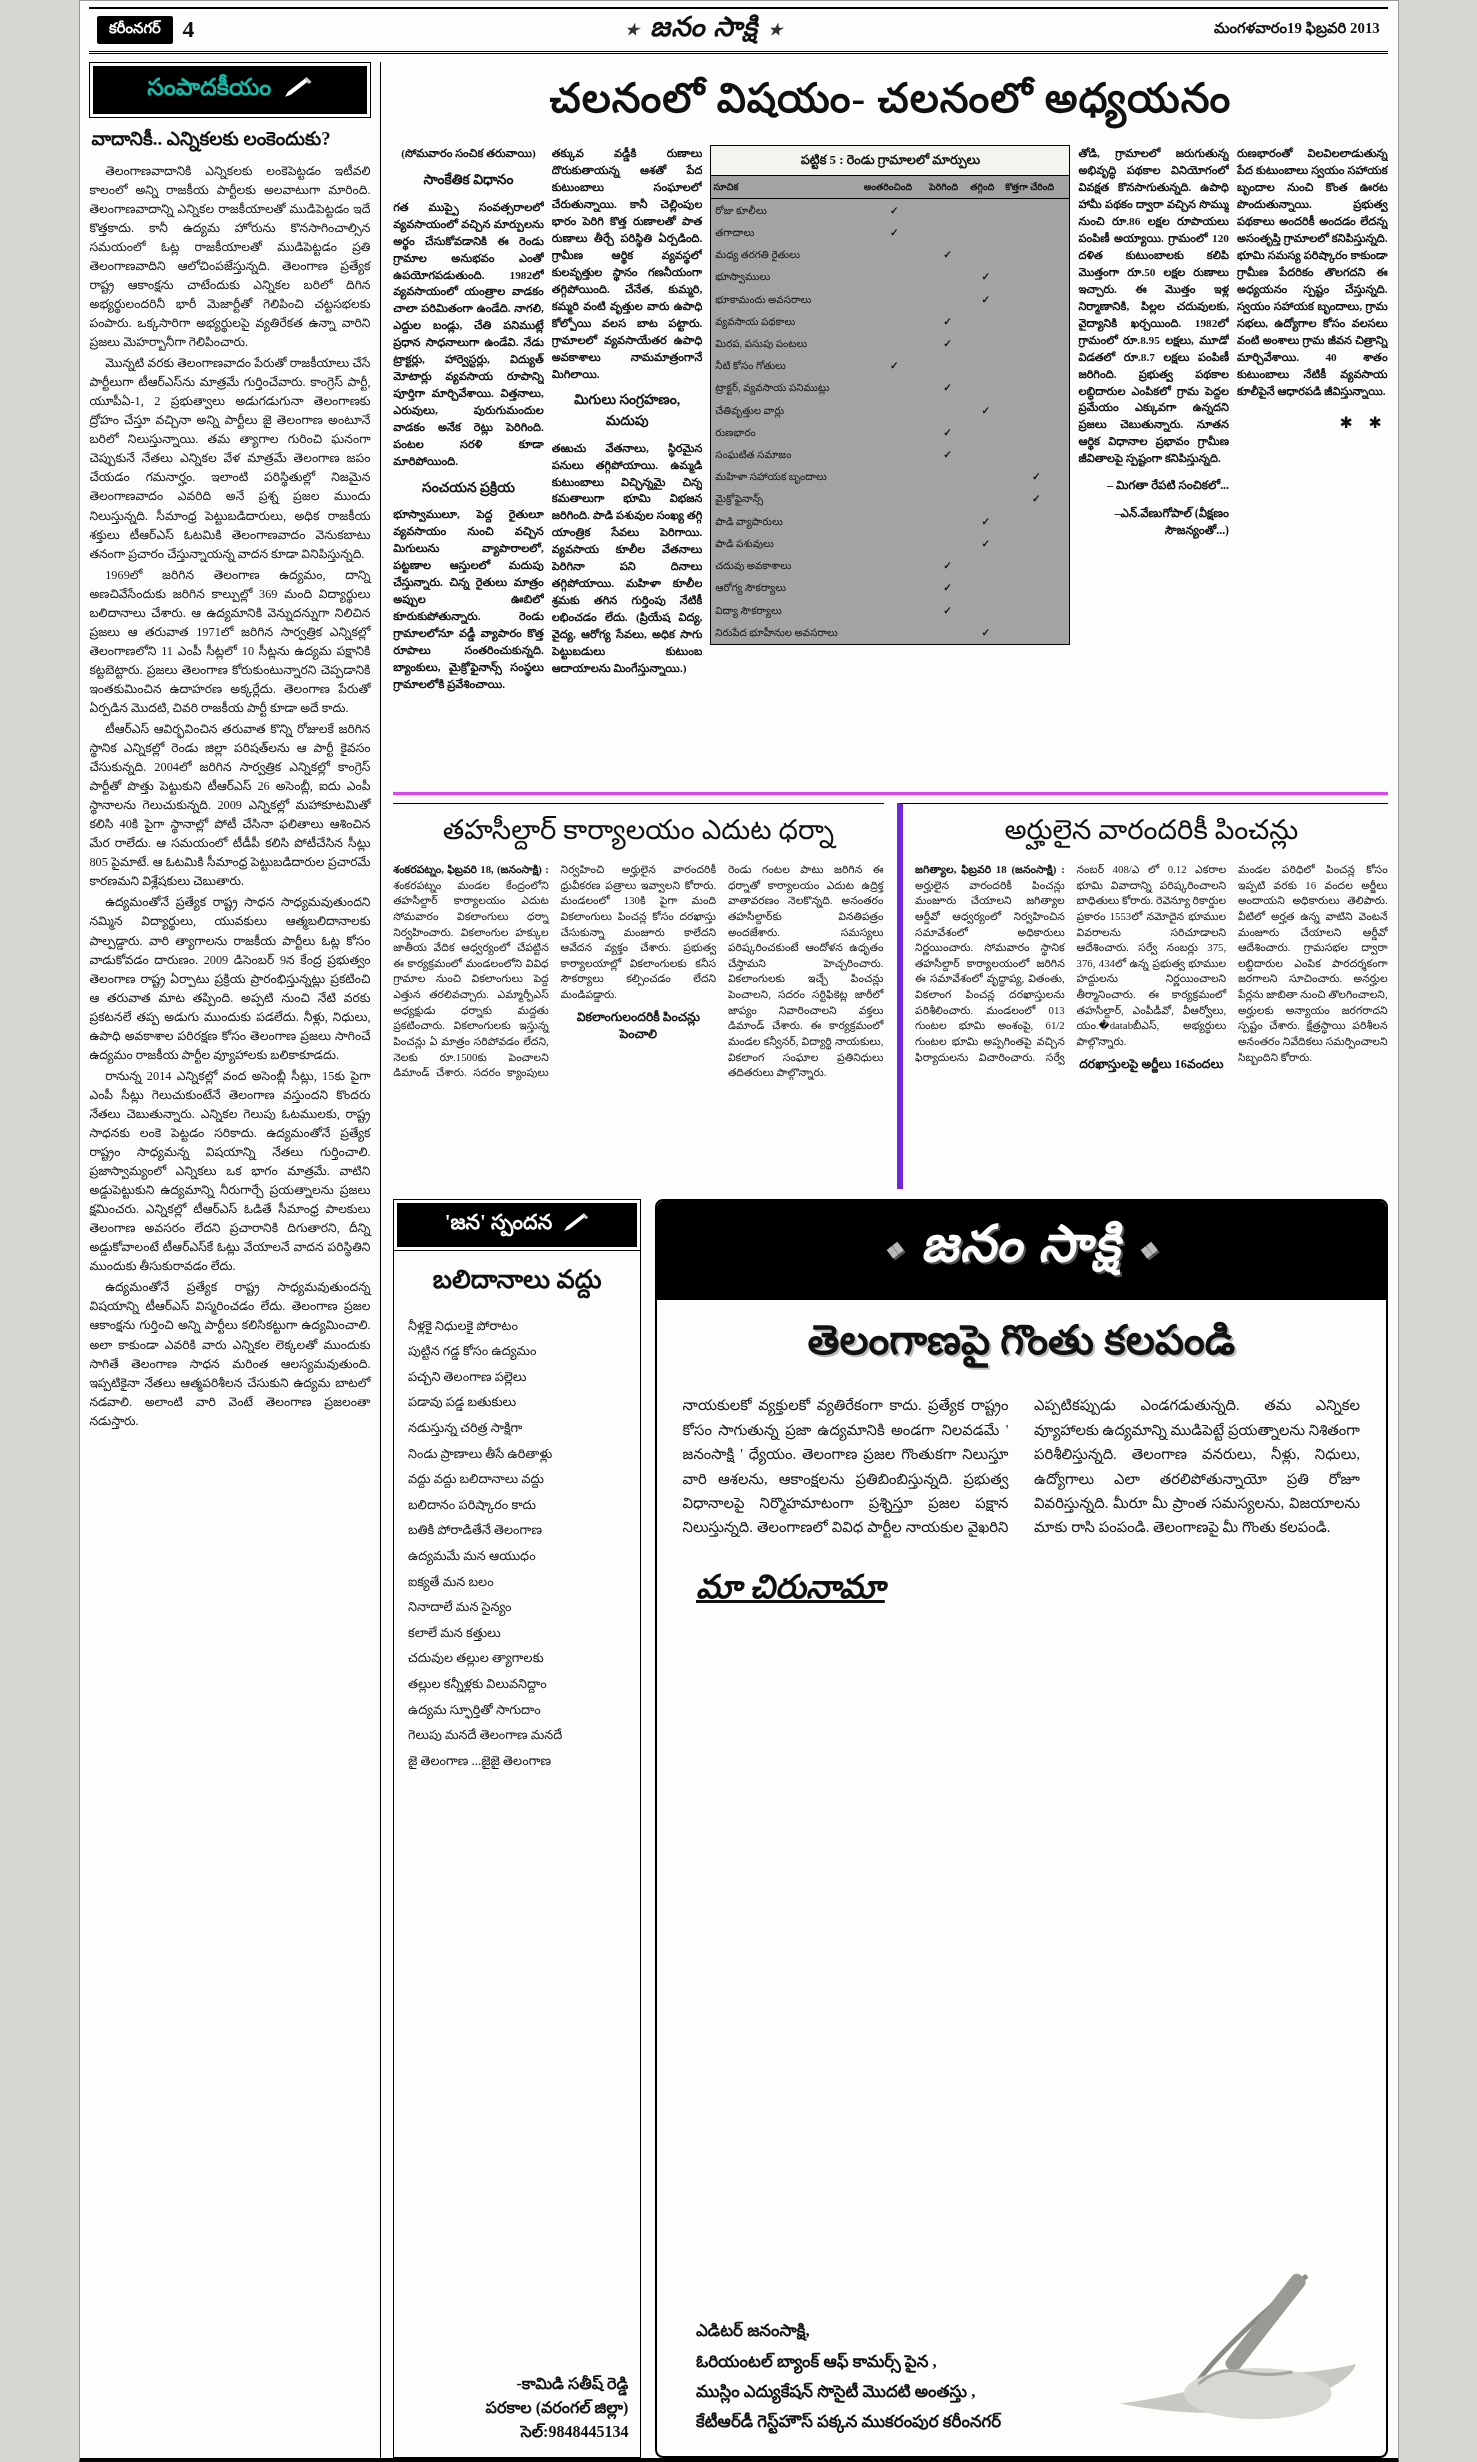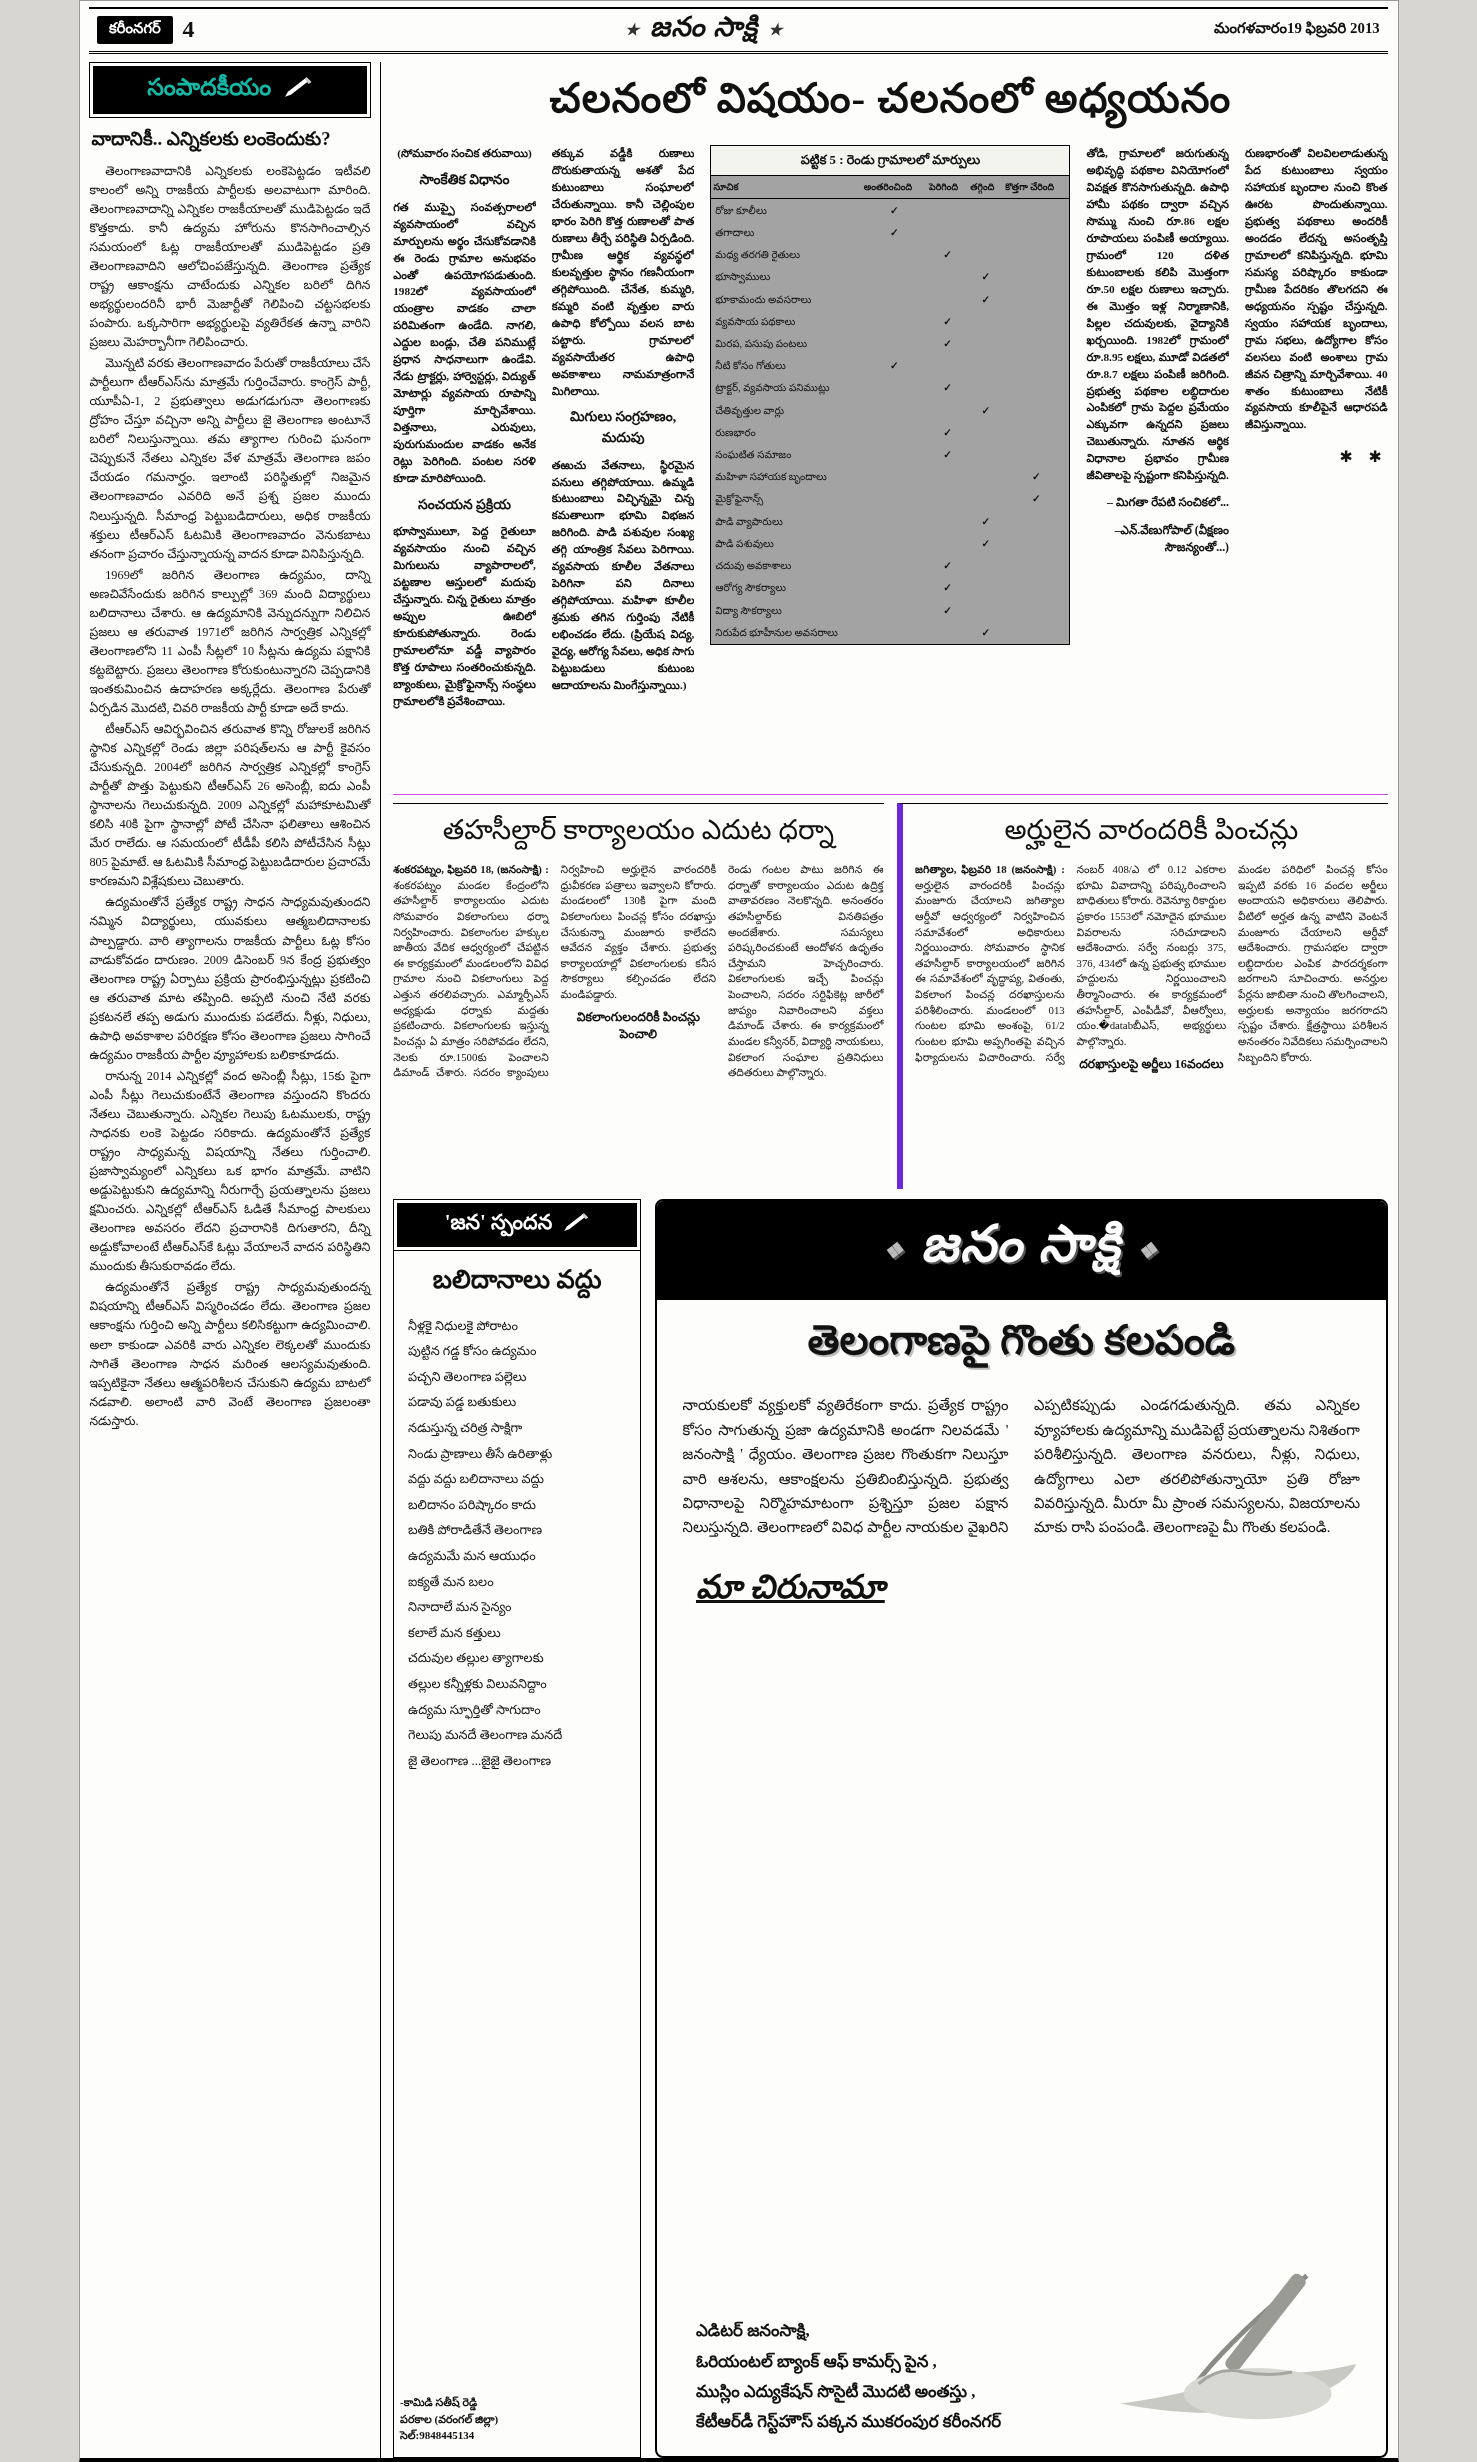--- a/index.html
+++ b/index.html
@@ -32,22 +32,22 @@
   .edit-header-inner { background:#000; color:#14b8a6; display:flex; align-items:center;
                        justify-content:center; gap:11.8px; padding:7.9px 5.9px; }
   .edit-header-inner .label { font-size:23.6px; font-weight:bold; }
   .edit-headline { font-size:18.7px; font-weight:bold; margin:5.9px 2px 9.9px 2px; line-height:1.3; }
   .edit-body p { font-size:12.3px; line-height:1.55; text-align:justify;
                  text-indent:15.8px; margin-bottom:2px; }
 
   
   .main-headline { text-align:center; font-size:41px; font-weight:bold;
                    padding:11.8px 0 13.8px 0; letter-spacing:1px; }
-  .main-article { display:flex; gap:16px; height:650px; overflow:hidden;
-                  border-bottom:1px solid #d946ef; padding-bottom:7.9px; }
+  .main-article { display:flex; gap:8px; height:650px; overflow:hidden;
+                  border-bottom:3px solid #d946ef; padding-bottom:7.9px; }
   .ma-col { flex:1 1 0; font-size:11.3px; line-height:1.5; text-align:justify; overflow:hidden; }
   .ma-col p { margin-bottom:5.9px;font-weight:bold; }
   .ma-col .cont-note { text-align:center; font-weight:bold; font-size:11.3px; margin-bottom:5.9px; }
   .ma-subhead { text-align:center; font-weight:bold; font-size:13.8px; margin:7.9px 0; }
   .ma-table-col { flex:0 0 360px; }
   .sign-off { font-weight:bold; text-align:right; margin-top:9.9px; font-size:11.8px; }
   .flowers { text-align:right; font-size:15.8px; margin-top:11.8px; letter-spacing:5.9px; }
 
   table.changes { width:100%; border:1px solid #000; border-collapse:collapse;
                   background:#a3a3a3; }
@@ -77,21 +77,21 @@
                  padding-top:9.9px; height:1269px; overflow:hidden; }
 
   .jana-box { border:1px solid #000; display:flex; flex-direction:column; overflow:hidden; }
   .jana-header { border-bottom:1px solid #000; padding:3px; }
   .jana-header-inner { background:#000; color:#fff; display:flex; align-items:center;
                        justify-content:center; gap:9.9px; padding:7.9px 3.9px; }
   .jana-header-inner .label { font-size:20.7px; font-weight:bold; }
   .jana-heading { text-align:center; font-size:25.6px; font-weight:bold; padding:13.8px 3.9px 9.9px 3.9px; }
   .jana-lines { padding:3.9px 13.8px; flex:1; }
   .jana-lines div { font-size:12.8px; line-height:2.0; }
-  .jana-attrib { padding:9.9px 11.8px 13.8px 5.9px; font-weight:bold; font-size:11px; }
+  .jana-attrib { text-align:right; padding:9.9px 11.8px 13.8px 5.9px; font-weight:bold; font-size:16px; }
   .jana-attrib div { line-height:1.5; }
 
   .ad-box { border:2px solid #000; border-radius:7.9px; overflow:hidden;
             display:flex; flex-direction:column; }
   .ad-band { background:#000; color:#fff; text-align:center; padding:13.8px 5.9px; }
   .ad-brand { font-size:51px; font-weight:bold; font-style:italic; letter-spacing:2px;
               text-shadow:2px 2px 0 #555; display:inline-flex; align-items:center; gap:15.8px; }
   .ad-brand .orn { font-size:21.7px; color:#bbb; }
   .ad-slogan { text-align:center; font-size:41px; font-weight:bold; padding:15.8px 9.9px 5.9px 9.9px;
                text-shadow:2px 2px 0 #bbb; }

